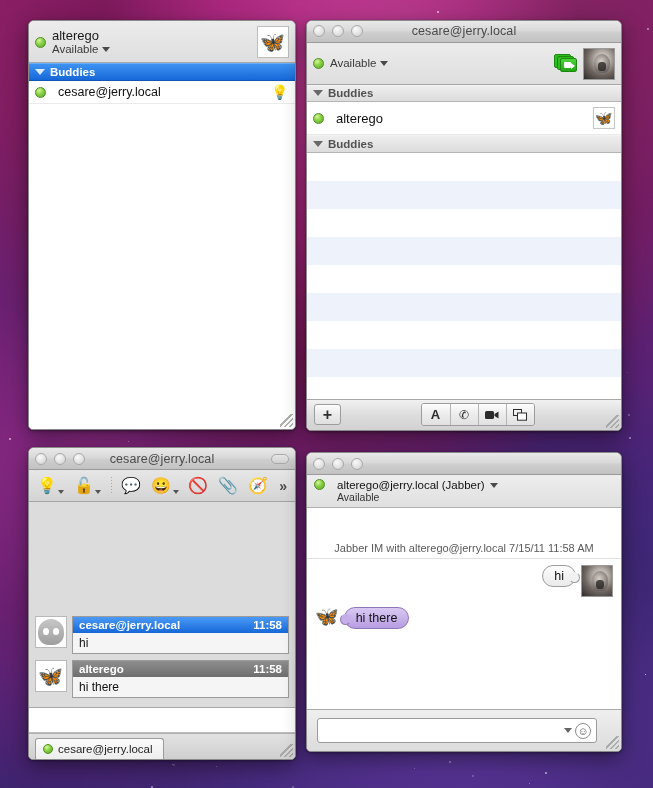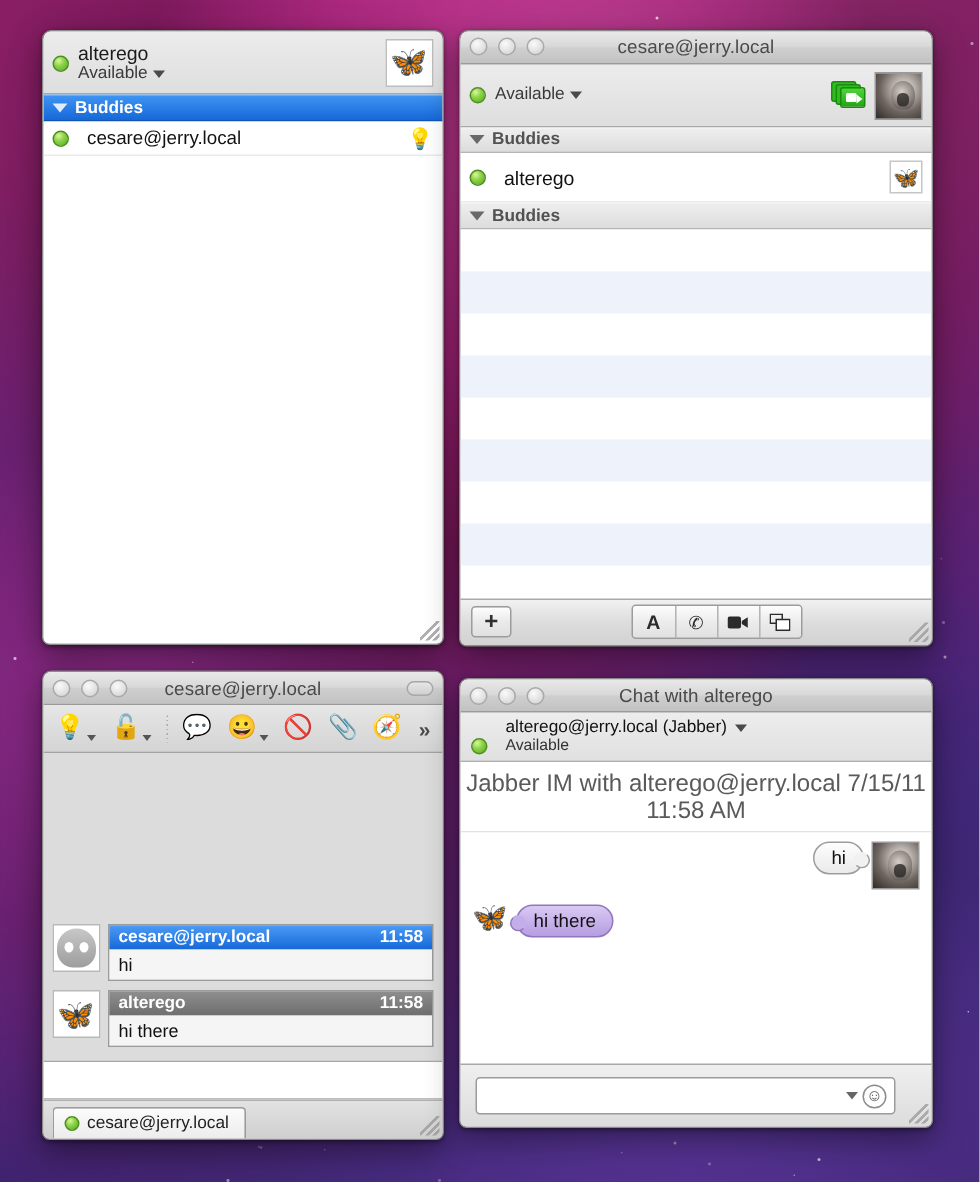--- a/index.html
+++ b/index.html
@@ -257,29 +257,29 @@
     height: 21px;
   }
   .dot-sm {
     width: 10px; height: 10px; border-radius: 50%;
     background: radial-gradient(circle at 35% 28%, #d9f79a 0%, #8ed44a 40%, #55a81f 100%);
     border: 1px solid #4f8f22;
   }
 
   
   .chathdr {
-    display: flex; align-items: flex-end; gap: 6px; padding: 4px 7px;
+    display: flex; align-items: flex-start; gap: 6px; padding: 4px 7px;
     background: linear-gradient(to bottom, #ededed 0%, #e0e0e0 100%);
     border-bottom: 1px solid #b0b0b0;
   }
   .chathdr .who { font-size: 11.5px; color: #111; display:flex; align-items:center; gap:5px;}
   .chathdr .st { font-size: 10.5px; color: #333; }
   .chatmeta {
-    text-align: center; font-size: 16px; color: #5a5a5a;
-    padding: 6px 0 4px 0; background: #fff; border-bottom: 1px solid #e2e2e2;
+    text-align: center; font-size: 11px; color: #5a5a5a;
+    padding: 6px 0 4px 0; background: #fff; border-bottom: 1px solid #e2e2e2; margin-top: 28px;
   }
   .chatbody { flex: 1 1 auto; background: #fff; padding: 6px 8px; overflow: hidden; }
   .crow { display: flex; align-items: flex-start; gap: 5px; margin-bottom: 10px; }
   .crow.right { justify-content: flex-end; }
   .cbub {
     position: relative; padding: 3px 11px; border-radius: 11px;
     font-size: 12.5px; color: #111; max-width: 200px;
     border: 1px solid #9d9d9d;
   }
   .cbub.them {
@@ -588,21 +588,20 @@
   </div>
 
   <div class="window" style="left:306px; top:452px; width:316px; height:300px;">
     <div class="flexcol">
       <div class="titlebar">
         <div class="lights">
           <div class="light"></div>
           <div class="light"></div>
           <div class="light"></div>
         </div>
-        <div class="titletext">Chat with alterego</div>
       </div>
 
       <div class="chathdr">
         <div class="dot"></div>
         <div>
           <div class="who">
             <span>alterego@jerry.local (Jabber)</span>
             <span class="caret"></span>
           </div>
           <div class="st">Available</div>

